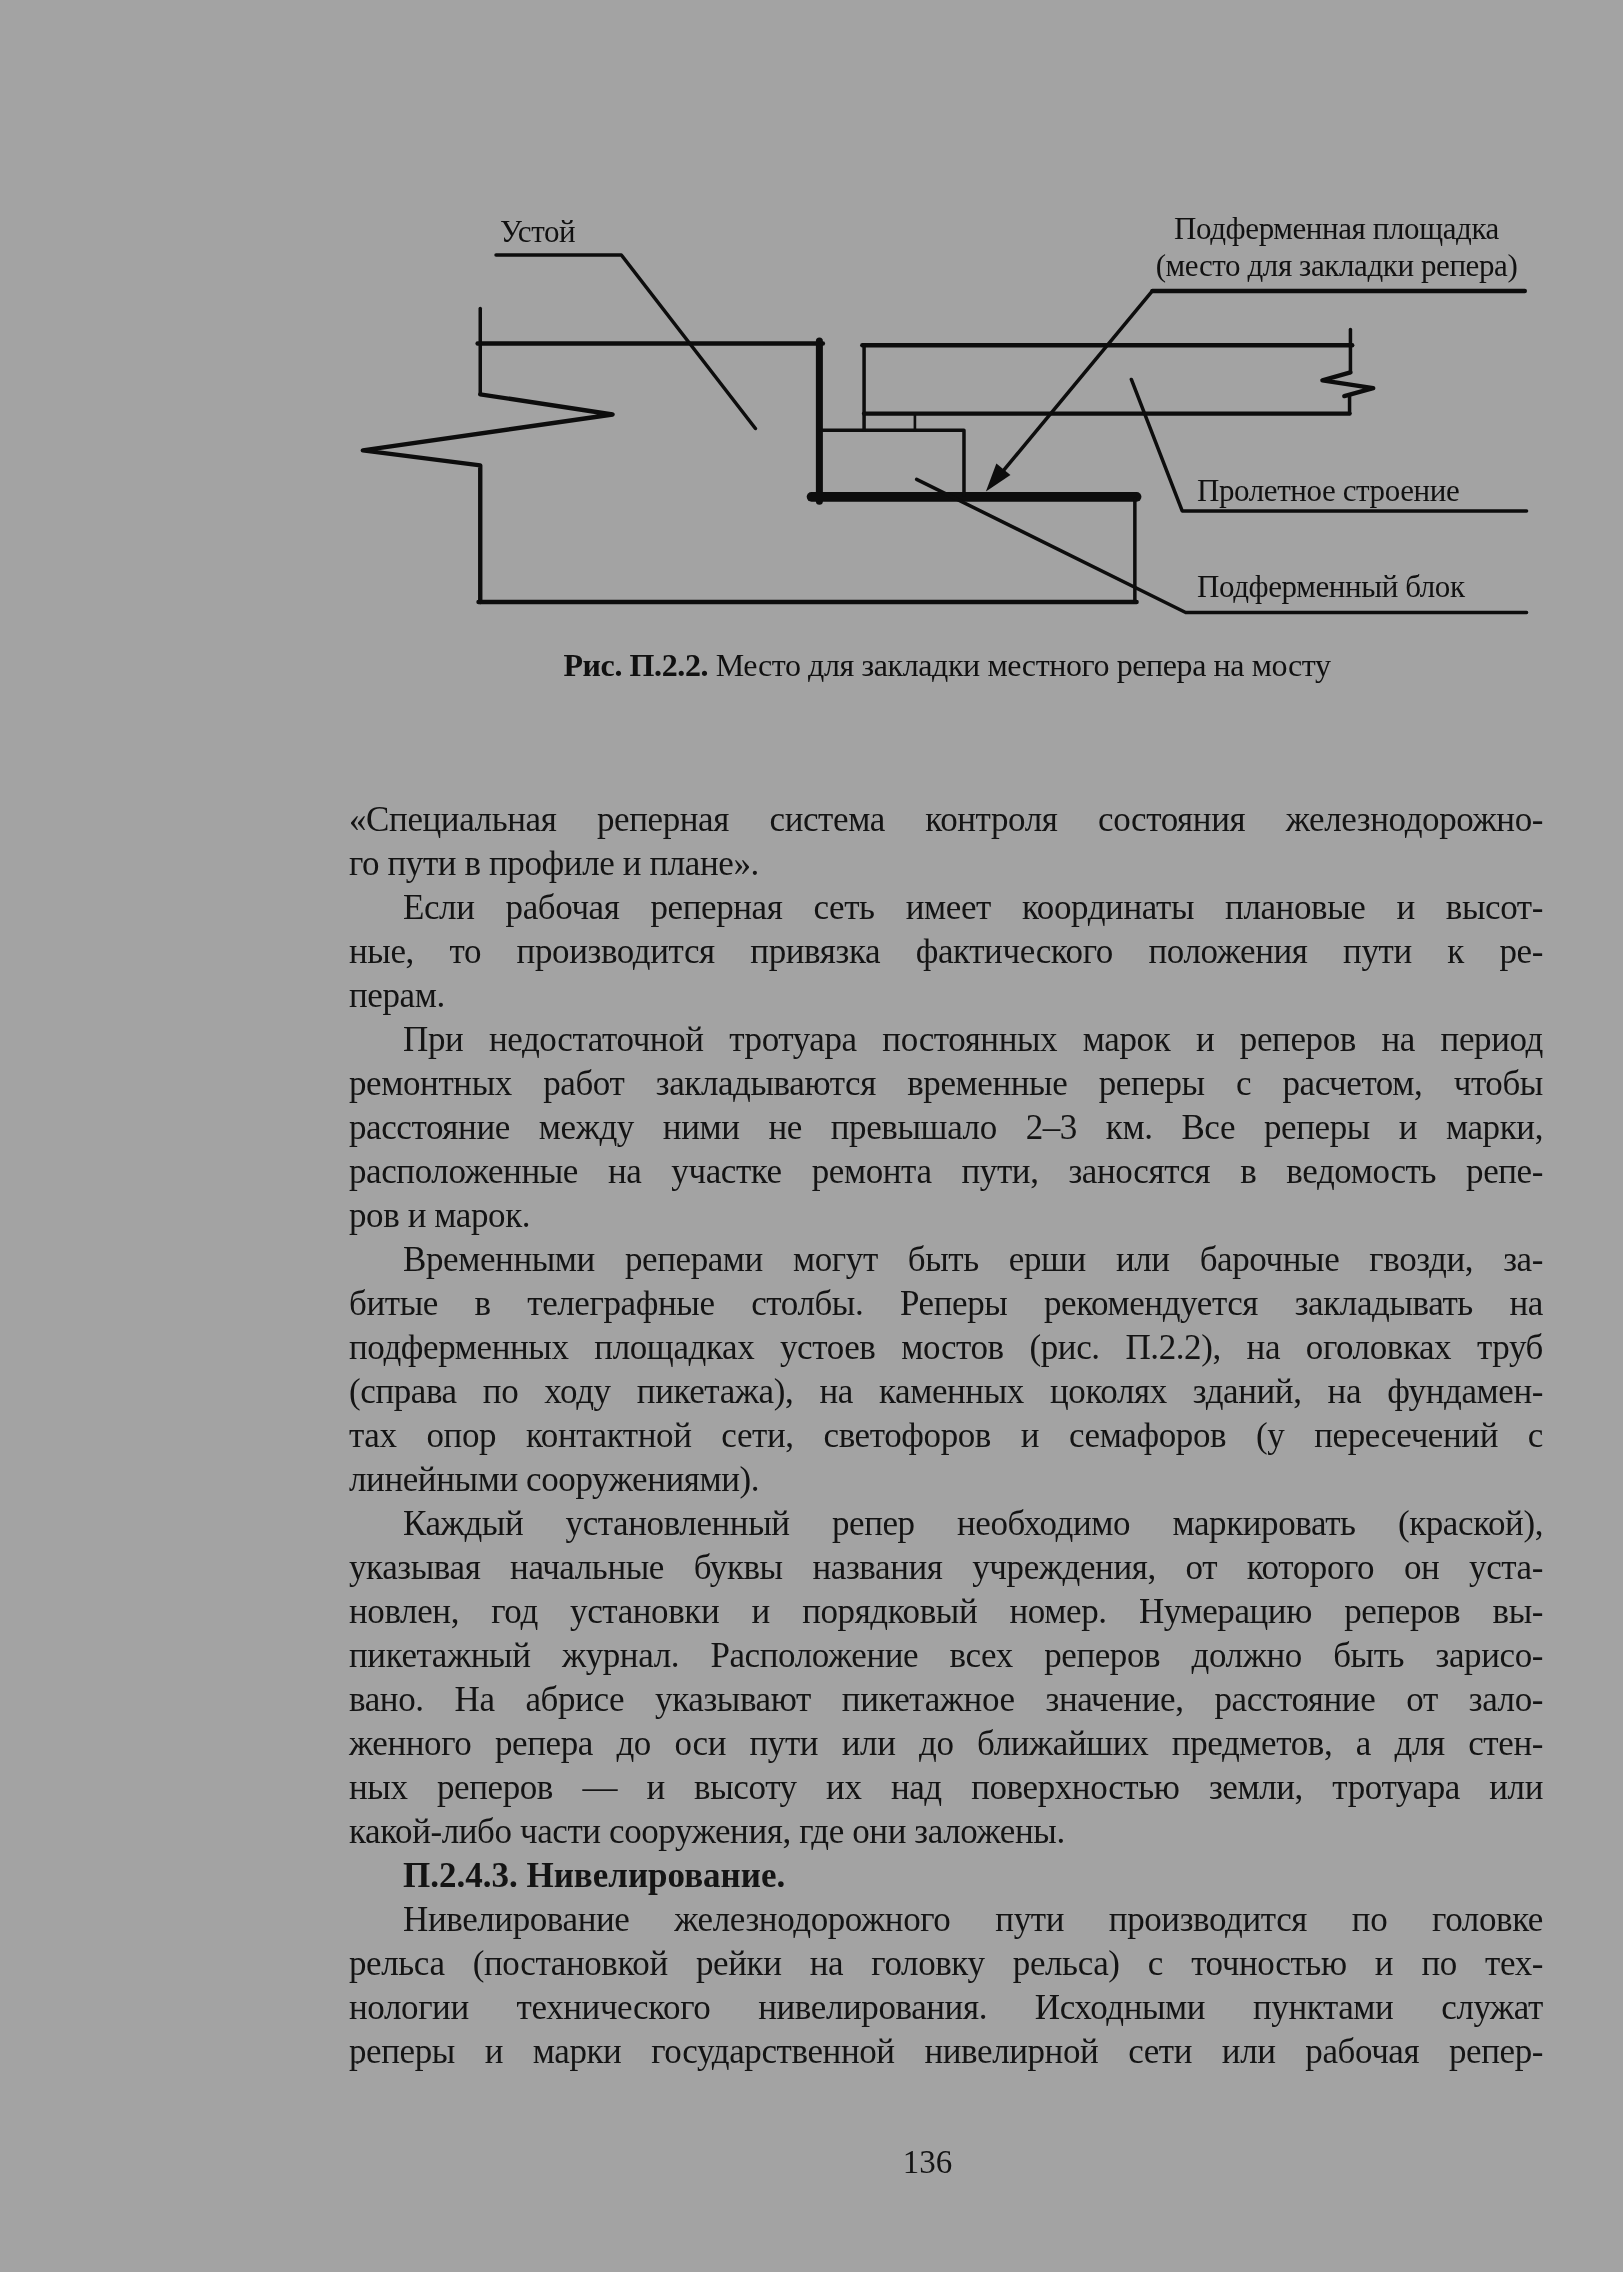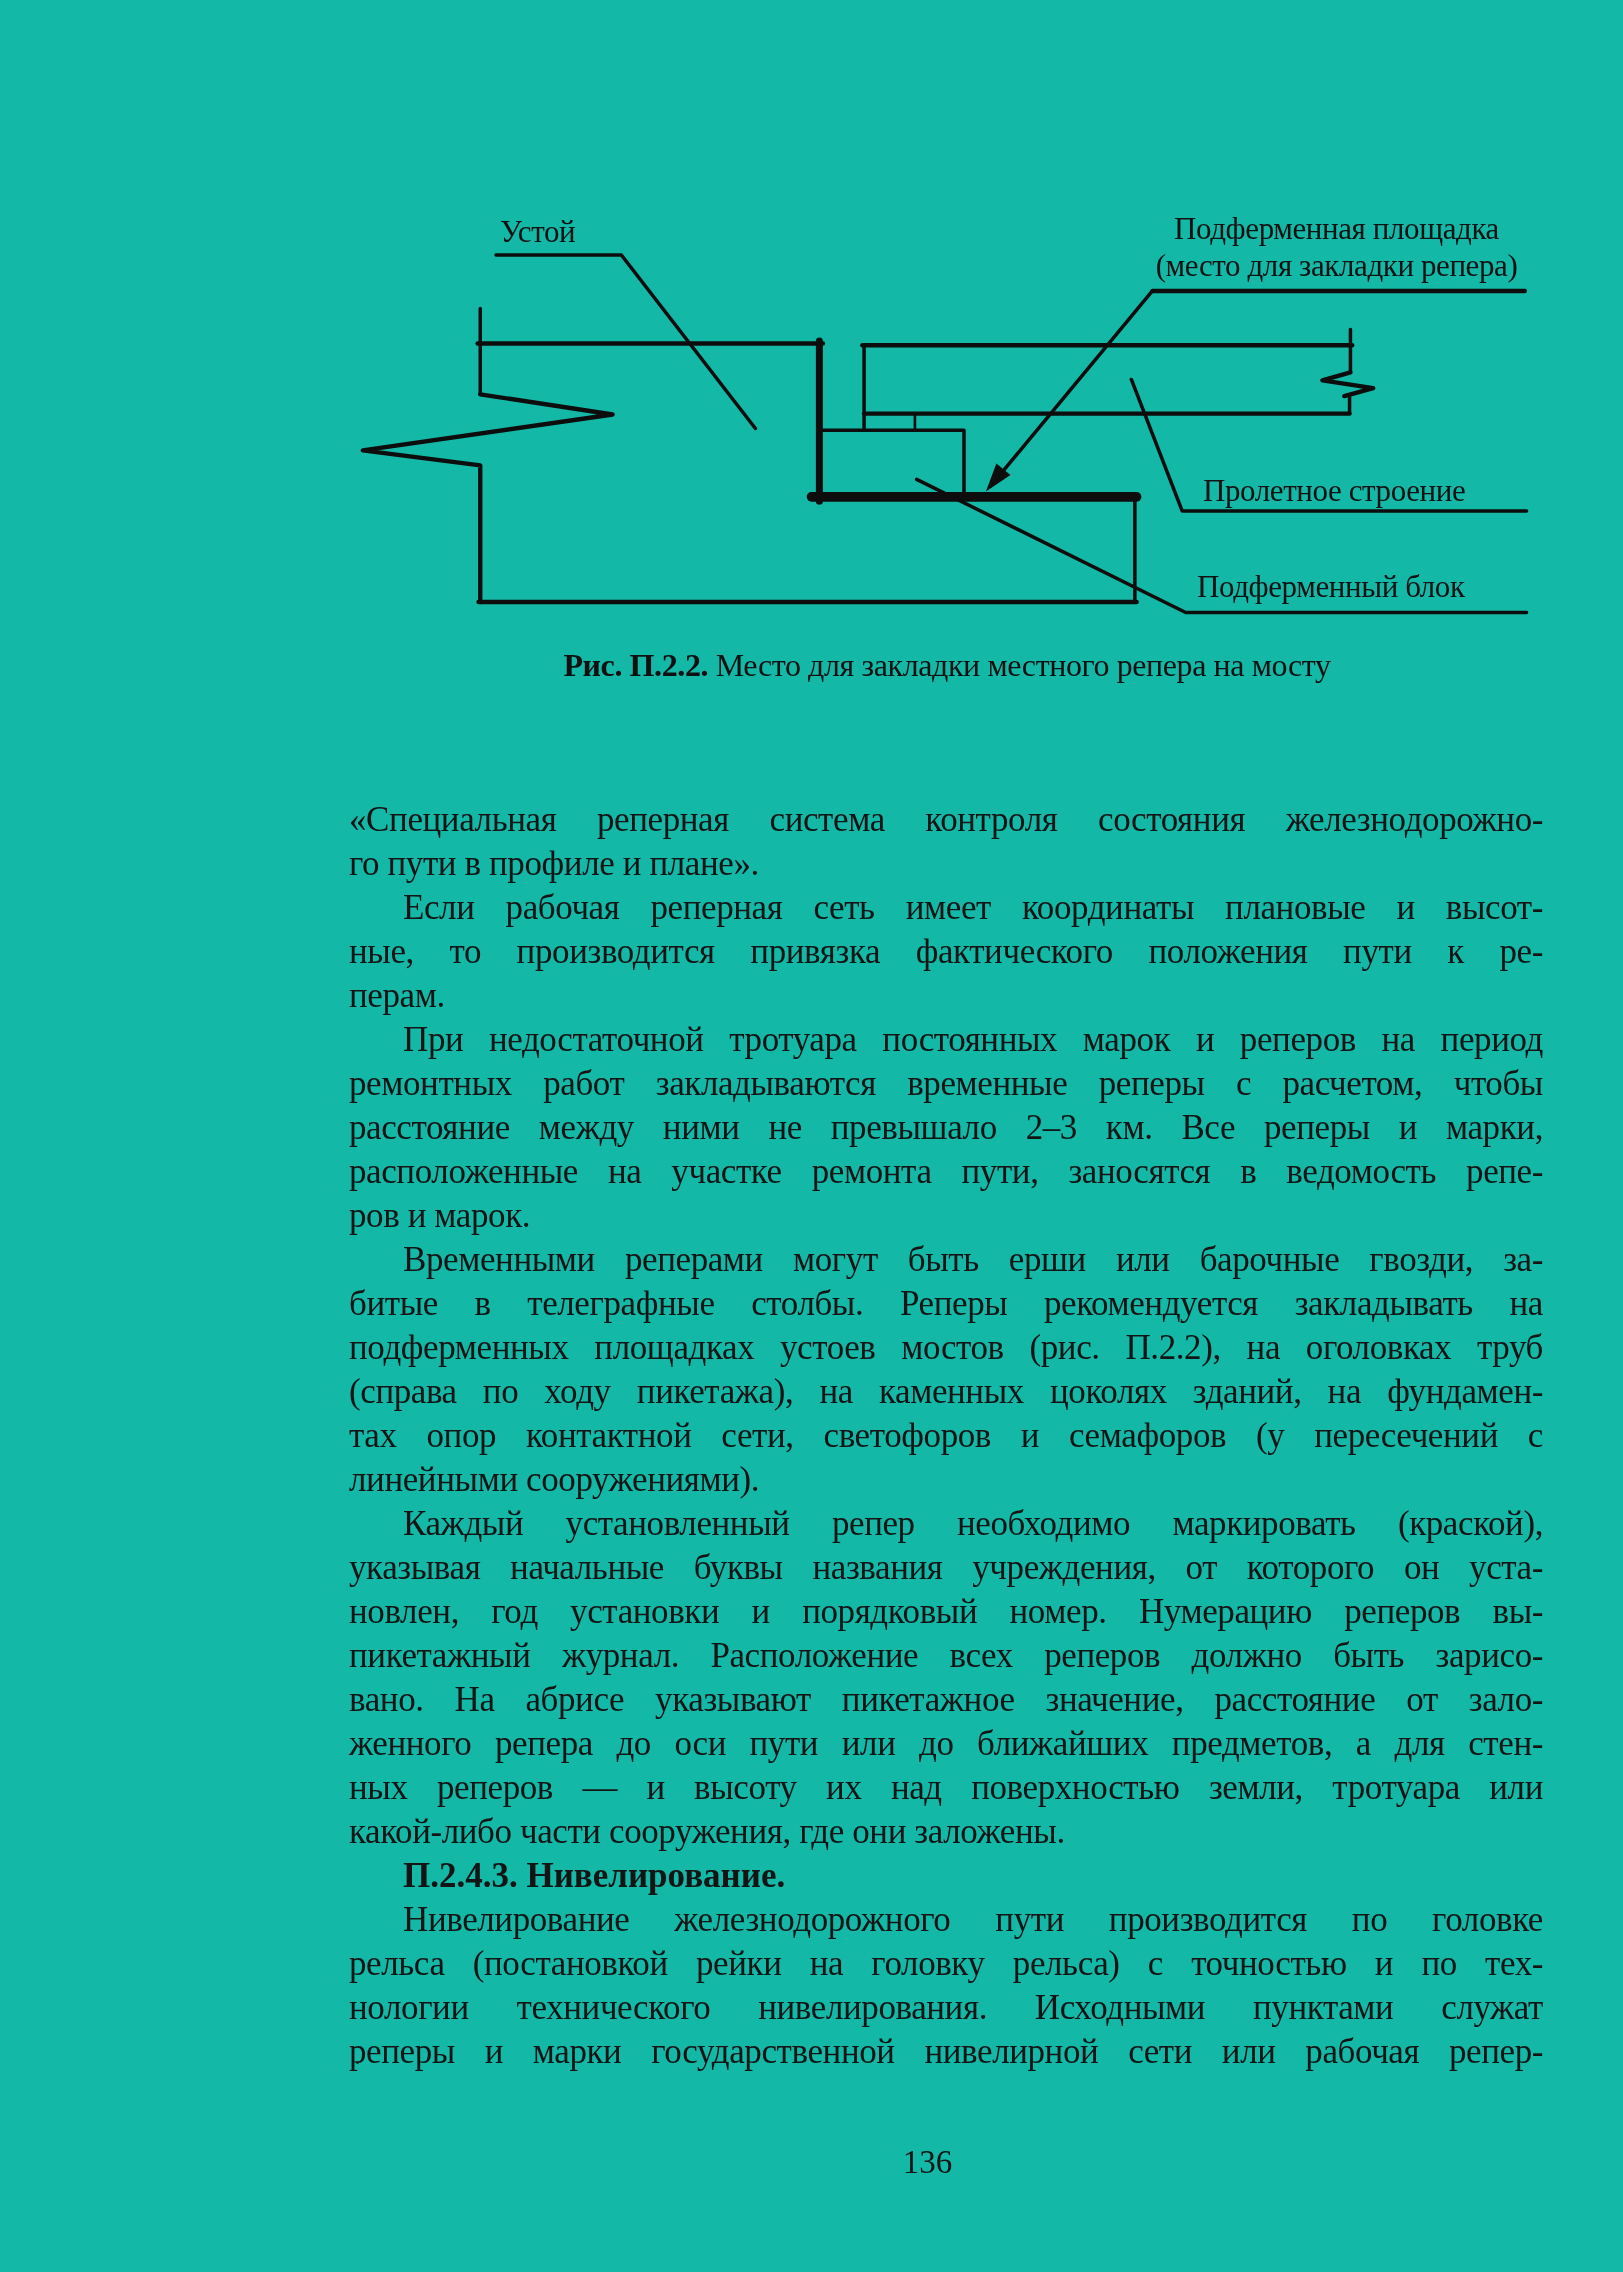--- a/index.html
+++ b/index.html
@@ -3,21 +3,21 @@
 <meta charset="utf-8">
 <style>
   html,body{margin:0;padding:0;}
   body{
     width:1623px;height:2273px;position:relative;
     background:#ffffff;
     font-family:"Liberation Serif","DejaVu Serif",serif;
     color:#141414;
     overflow:hidden;
   }
-  .page{position:absolute;inset:0;background:#14b8a6;}
+  .page{position:absolute;inset:0;background:#a3a3a3;}
   
   .fig-svg{position:absolute;left:0;top:0;}
   .fig-label{
     position:absolute;
     font-size:31px;letter-spacing:-0.4px;line-height:37px;
     color:#111;white-space:nowrap;
   }
   .fig-label.center{text-align:center;white-space:normal;}
   .caption{
     position:absolute;left:351px;top:647px;width:1192px;
@@ -80,21 +80,21 @@
       <path d="M1046 547 L1353 699 H1742" stroke-width="4"></path>
     </svg>
 
     <div class="fig-label" style="left:500px;top:213px;">Устой</div>
 
     <div class="fig-label center" style="left:1126px;top:210px;width:421px;">
       <div>Подферменная площадка</div>
       <div>(место для закладки репера)</div>
     </div>
 
-    <div class="fig-label" style="left:1197px;top:472px;margin-left:6px;">Пролетное строение</div>
+    <div class="fig-label" style="left:1197px;top:472px;">Пролетное строение</div>
 
     <div class="fig-label" style="left:1197px;top:568px;">Подферменный блок</div>
 
     <div class="caption">
       <b>Рис. П.2.2.</b><span> Место для закладки местного репера на мосту</span>
     </div>
   </div>
 
   <div class="bodytext">
     <div class="artifact-dot">.</div>

